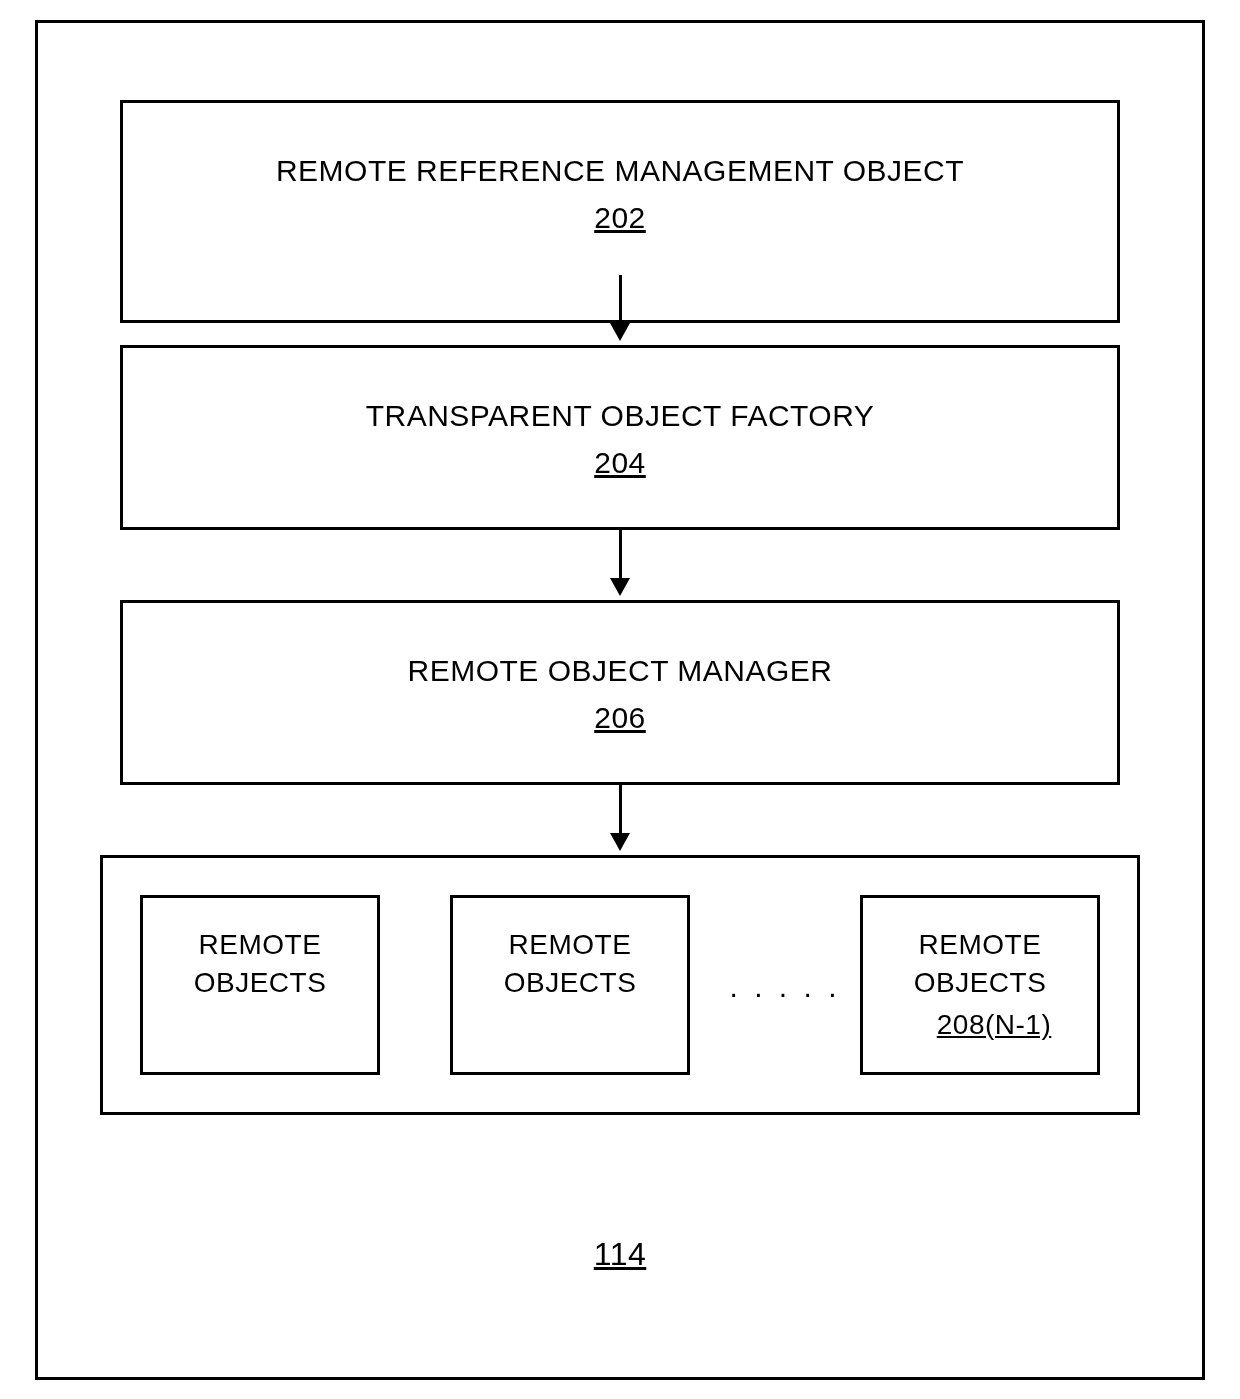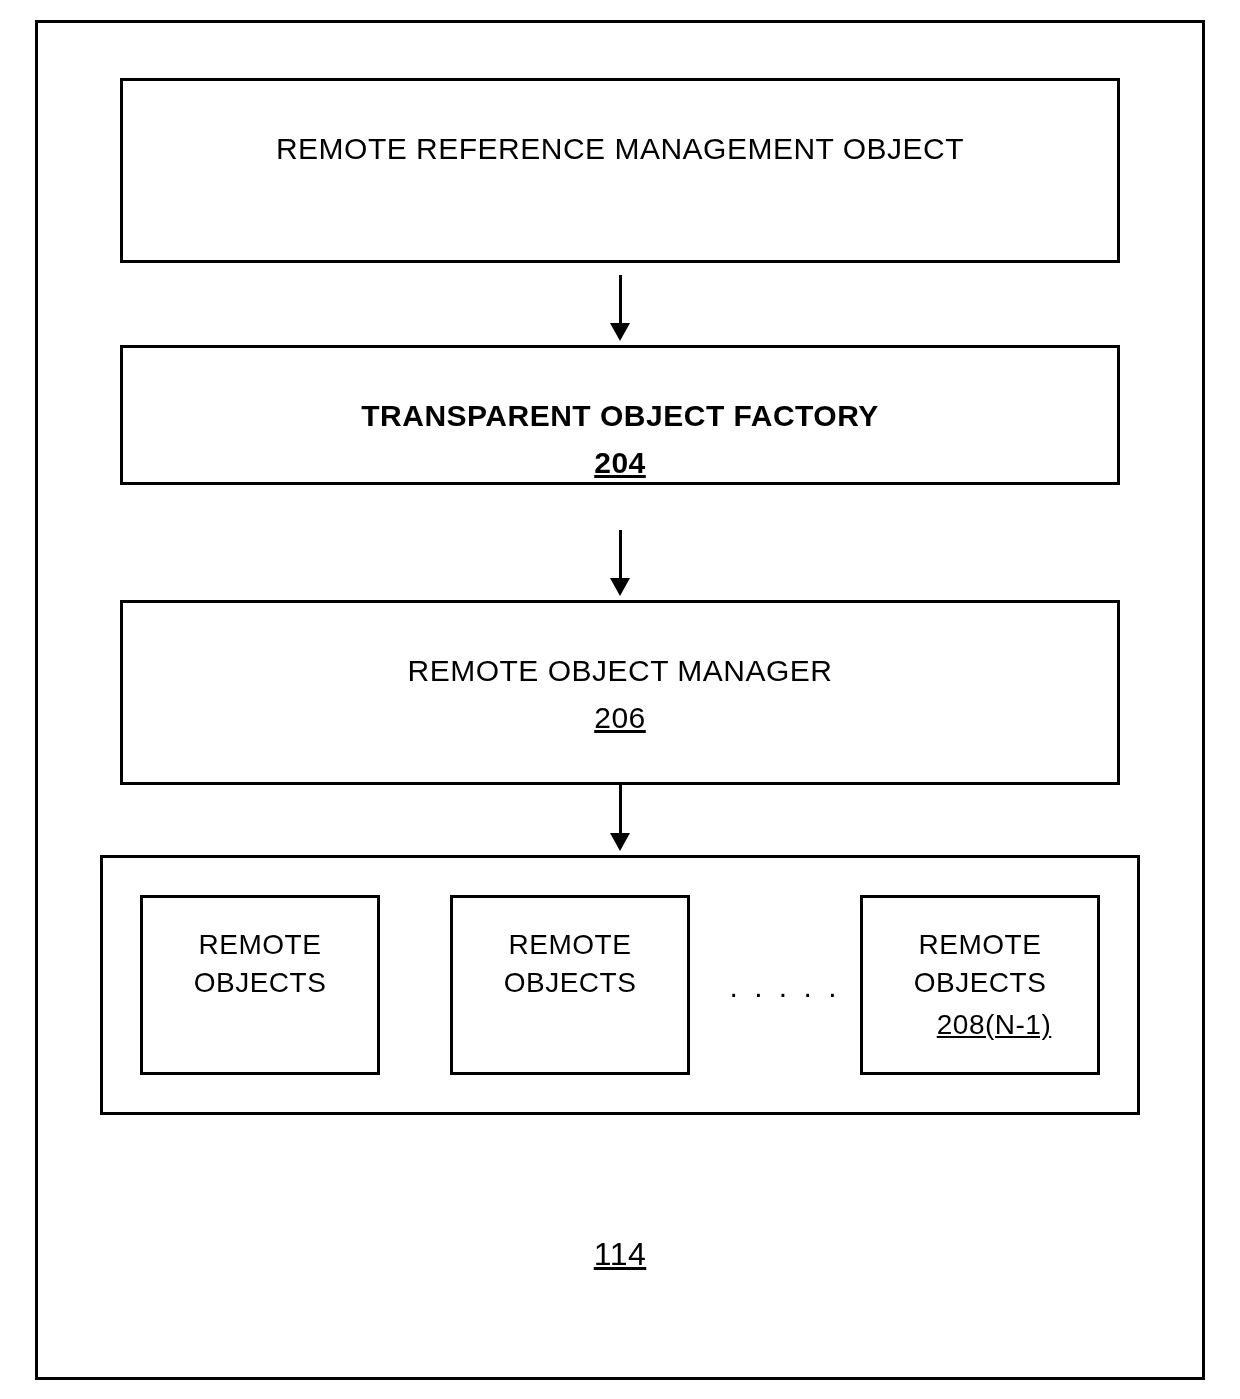--- a/index.html
+++ b/index.html
@@ -52,30 +52,31 @@
     color: #000;
   }
 </style>
 </head>
 <body>
 
 <div class="canvas">
 
   <div class="box" style="left:35px; top:20px; width:1170px; height:1360px;"></div>
 
-  <div class="box" style="left:120px; top:78px; width:1000px; height:185px;text-decoration:underline;">
+  <div class="box" style="left:120px; top:100px; width:1000px; height:223px;text-decoration:underline;">
     <div class="label" style="top:48px;">
       <div>REMOTE REFERENCE MANAGEMENT OBJECT</div>
+      <div class="ref" style="margin-top:6px;">202</div>
     </div>
   </div>
 
   <div class="arrow-line" style="left:619px; top:275px; height:50px;"></div>
   <div class="arrow-head" style="left:610px; top:323px;"></div>
 
-  <div class="box" style="left:120px; top:345px; width:1000px; height:140px;font-weight:bold;">
+  <div class="box" style="left:120px; top:345px; width:1000px; height:185px;">
     <div class="label" style="top:48px;">
       <div>TRANSPARENT OBJECT FACTORY</div>
       <div class="ref" style="margin-top:6px;">204</div>
     </div>
   </div>
 
   <div class="arrow-line" style="left:619px; top:530px; height:50px;"></div>
   <div class="arrow-head" style="left:610px; top:578px;"></div>
 
   <div class="box" style="left:120px; top:600px; width:1000px; height:185px;">

